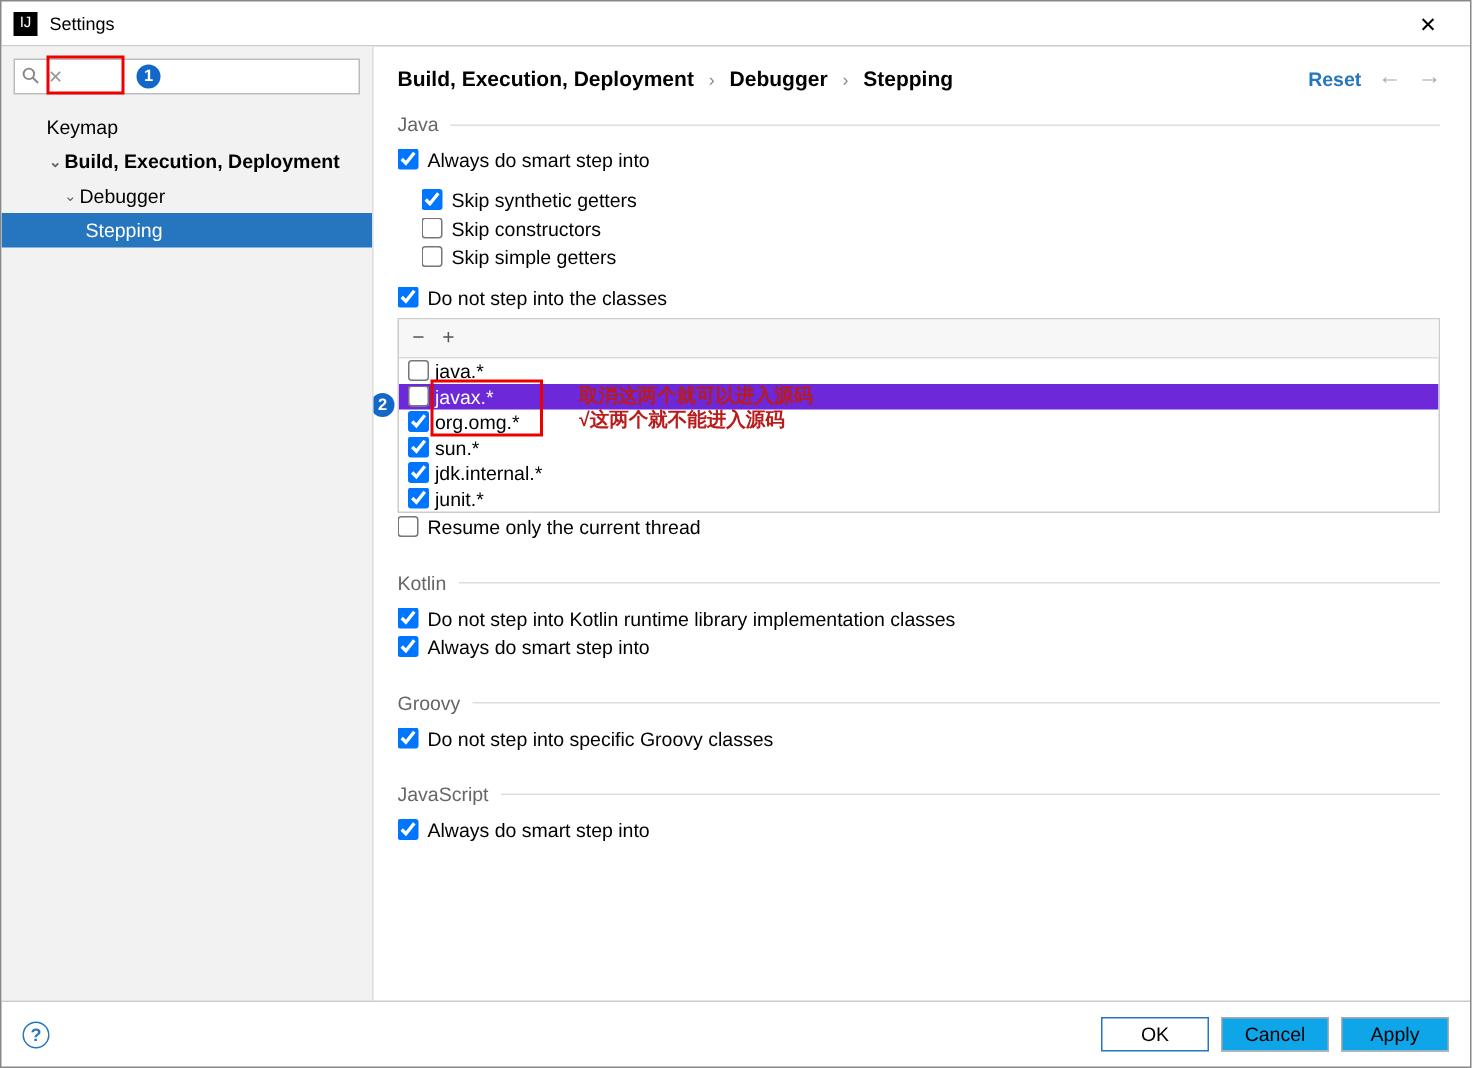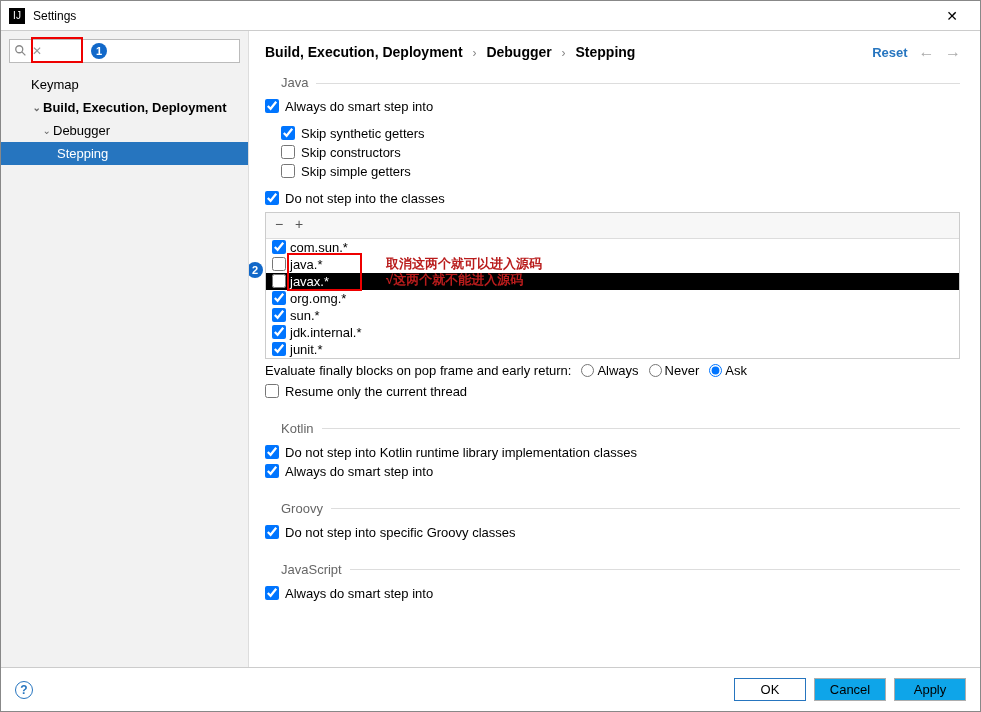--- a/index.html
+++ b/index.html
@@ -29,31 +29,31 @@
 .content { flex:1; display:flex; flex-direction:column; min-width:0; }
 .content-header { display:flex; align-items:center; padding: 12px 16px 8px 16px; }
 .breadcrumb { flex:1; font-weight:bold; font-size:14px; }
 .breadcrumb .sep { color:#888; margin: 0 6px; font-weight:normal; font-size:12px; }
 .reset { color:#2675bf; font-weight:bold; cursor:pointer; margin-right:8px; }
 .navarrows { color:#aaa; font-size:16px; }
 .navarrows span { margin: 0 3px; cursor:pointer; }
 .scrollarea { flex:1; overflow-y:auto; padding: 0 20px 10px 16px; position:relative; }
 .section-title { color:#666; font-size:13px; margin: 6px 0 6px 0; border-bottom:1px solid transparent; }
 .sectrow { display:flex; align-items:center; gap:8px; }
-.sectrow .section-title { white-space:nowrap;margin-left:16px; }
+.sectrow .section-title { white-space:nowrap; }
 .sectrow hr { flex:1; border:none; border-top:1px solid #ddd; }
 .chk { display:flex; align-items:flex-start; padding:2px 0; cursor:pointer; }
 .chk input[type=checkbox] { width:14px; height:14px; margin-right:6px; }
 .indent { padding-left:16px; }
 .classesbox { border:1px solid #ccc; margin-top:4px; position:relative; }
 .classes-toolbar { background:#f7f7f7; border-bottom:1px solid #ddd; padding:3px 6px; display:flex; gap:6px; }
 .classes-toolbar span { color:#555; cursor:pointer; font-size:14px; width:14px; text-align:center; }
 .classlist { max-height:146px; overflow-y:auto; }
 .classrow { display:flex; align-items:center; padding:1px 6px; }
-.classrow.selected { background:#000000; color:#fff; }
+.classrow.selected { background:#6d28d9; color:#fff; }
 .classrow input[type=checkbox] { width:14px; height:14px; margin-right:4px; }
 .radio-row { display:flex; align-items:center; gap:10px; padding:4px 0; flex-wrap:wrap; }
 .radio-row label { display:flex; align-items:center; gap:3px; cursor:pointer; }
 .buttonbar { border-top:1px solid #ccc; padding:10px 14px; display:flex; align-items:center; }
 .buttonbar .help { width:18px; height:18px; border:1.5px solid #2675bf; border-radius:50%; color:#2675bf; display:flex; align-items:center; justify-content:center; font-weight:bold; font-size:12px; cursor:pointer; }
 .buttonbar .spacer { flex:1; }
 .btn { min-width:72px; padding:3px 14px; background:#0ea5e9; border:1px solid #adadad; cursor:pointer; font-size:13px; margin-left:8px; }
 .btn.primary { border:1.5px solid #2675bf; background:#fff; }
 .redbox2 { position:absolute; border:2px solid #e00; left:21px; top:40px; width:75px; height:38px; pointer-events:none; }
 .anno { position:absolute; color:#b91c1c; font-weight:bold; font-size:13px; left:120px; pointer-events:none; white-space:nowrap; }
@@ -151,24 +151,20 @@
         </label>
       <div class="classwrap">
         <span class="badge badge2">2</span>
         <div class="classesbox">
           <div class="classes-toolbar">
             <span>−</span>
             <span>+<sub style="font-size:8px"></sub></span>
           </div>
           <div class="classlist" id="classlist">
               <div class="classrow">
-                <input type="checkbox" checked="" style="">
-                <span>com.sun.*</span>
-              </div>
-              <div class="classrow">
                 <input type="checkbox" style="">
                 <span>java.*</span>
               </div>
               <div class="classrow selected">
                 <input type="checkbox" style="">
                 <span>javax.*</span>
               </div>
               <div class="classrow">
                 <input type="checkbox" checked="" style="">
                 <span>org.omg.*</span>
@@ -183,35 +179,20 @@
               </div>
               <div class="classrow">
                 <input type="checkbox" checked="" style="">
                 <span>junit.*</span>
               </div>
             </div>
           <div class="redbox2"></div>
           <div class="anno anno1">取消这两个就可以进入源码</div>
           <div class="anno anno2">√这两个就不能进入源码</div>
         </div>
-      </div>
-      <div class="radio-row">
-        <span>Evaluate finally blocks on pop frame and early return:</span>
-        <label>
-            <input type="radio" name="ev" style="">
-            <span>Always</span>
-          </label>
-        <label>
-            <input type="radio" name="ev" style="">
-            <span>Never</span>
-          </label>
-        <label>
-            <input type="radio" name="ev" checked="" style="">
-            <span>Ask</span>
-          </label>
       </div>
       <label class="chk">
           <input type="checkbox" style="">
           <span>Resume only the current thread</span>
         </label>
 
       <div style="height:14px"></div>
       <div class="sectrow">
           <span class="section-title">Kotlin</span>
           <hr>

